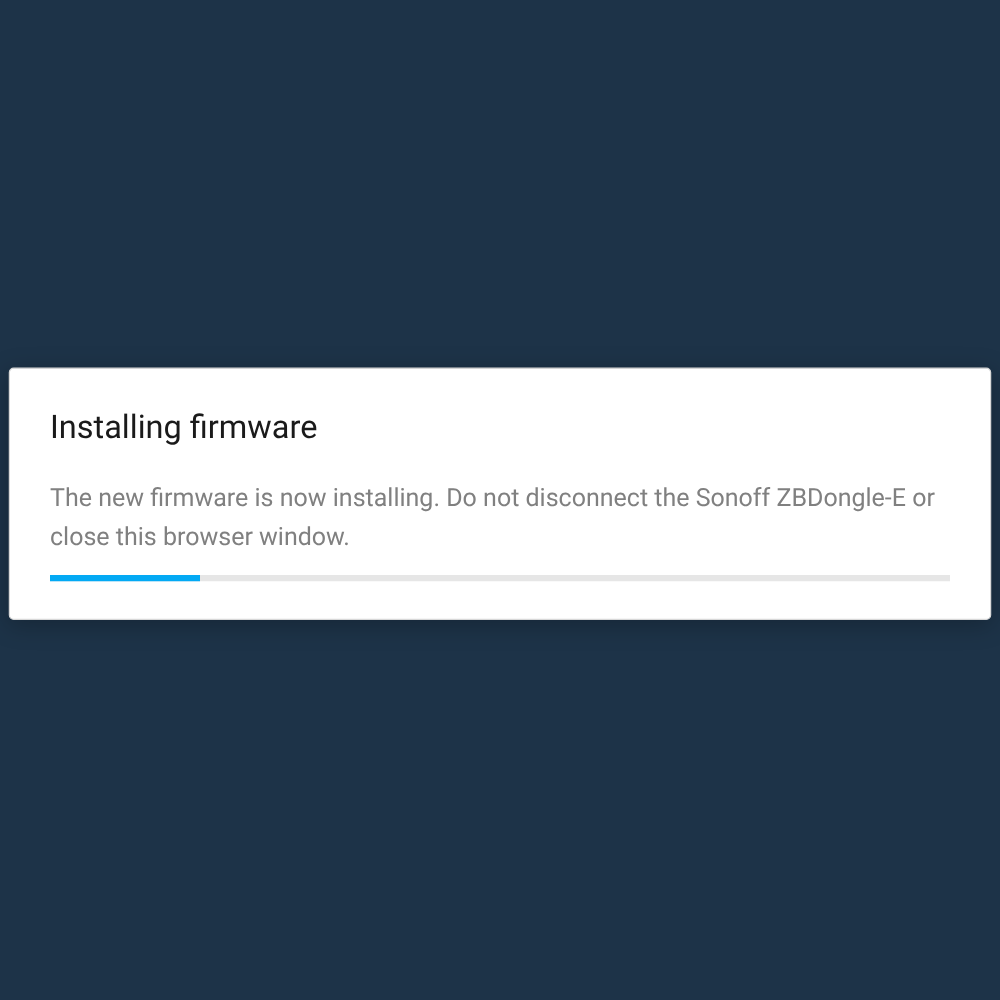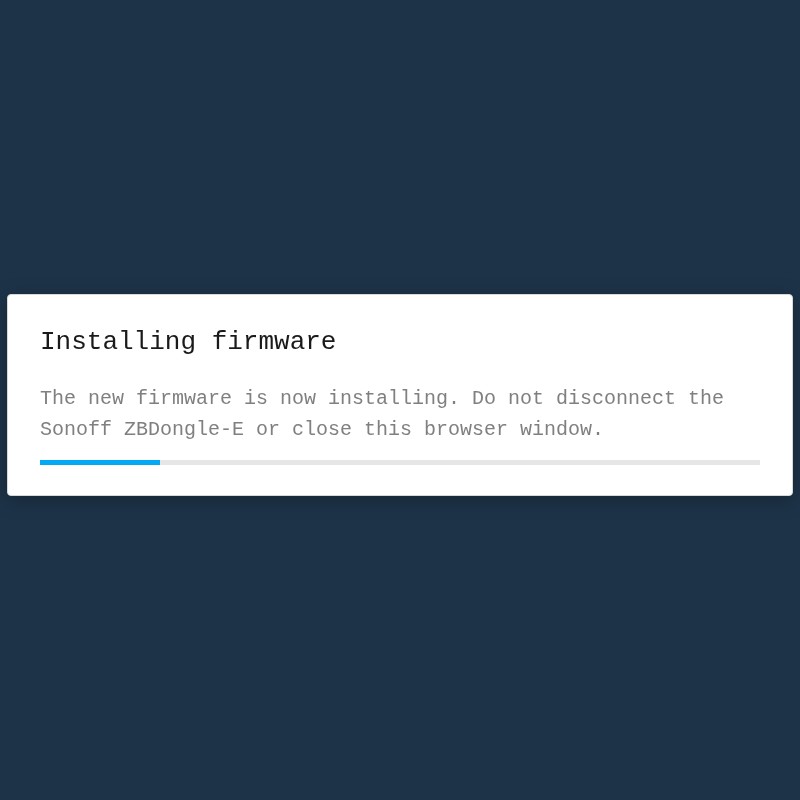--- a/index.html
+++ b/index.html
@@ -1,19 +1,18 @@
 <!DOCTYPE html>
 <html><head>
   <meta charset="utf-8">
   <style>
     * {
       margin: 0;
       padding: 0;
       box-sizing: border-box;
-      font-family: Liberation Mono, monospace;
     }
     body {
       width: 800px;
       height: 800px;
       background-color: #1d3348;
       font-family: -apple-system, BlinkMacSystemFont, "Segoe UI", Roboto, Helvetica, Arial, sans-serif;
       display: flex;
       align-items: center;
       justify-content: center;
       overflow: hidden;

